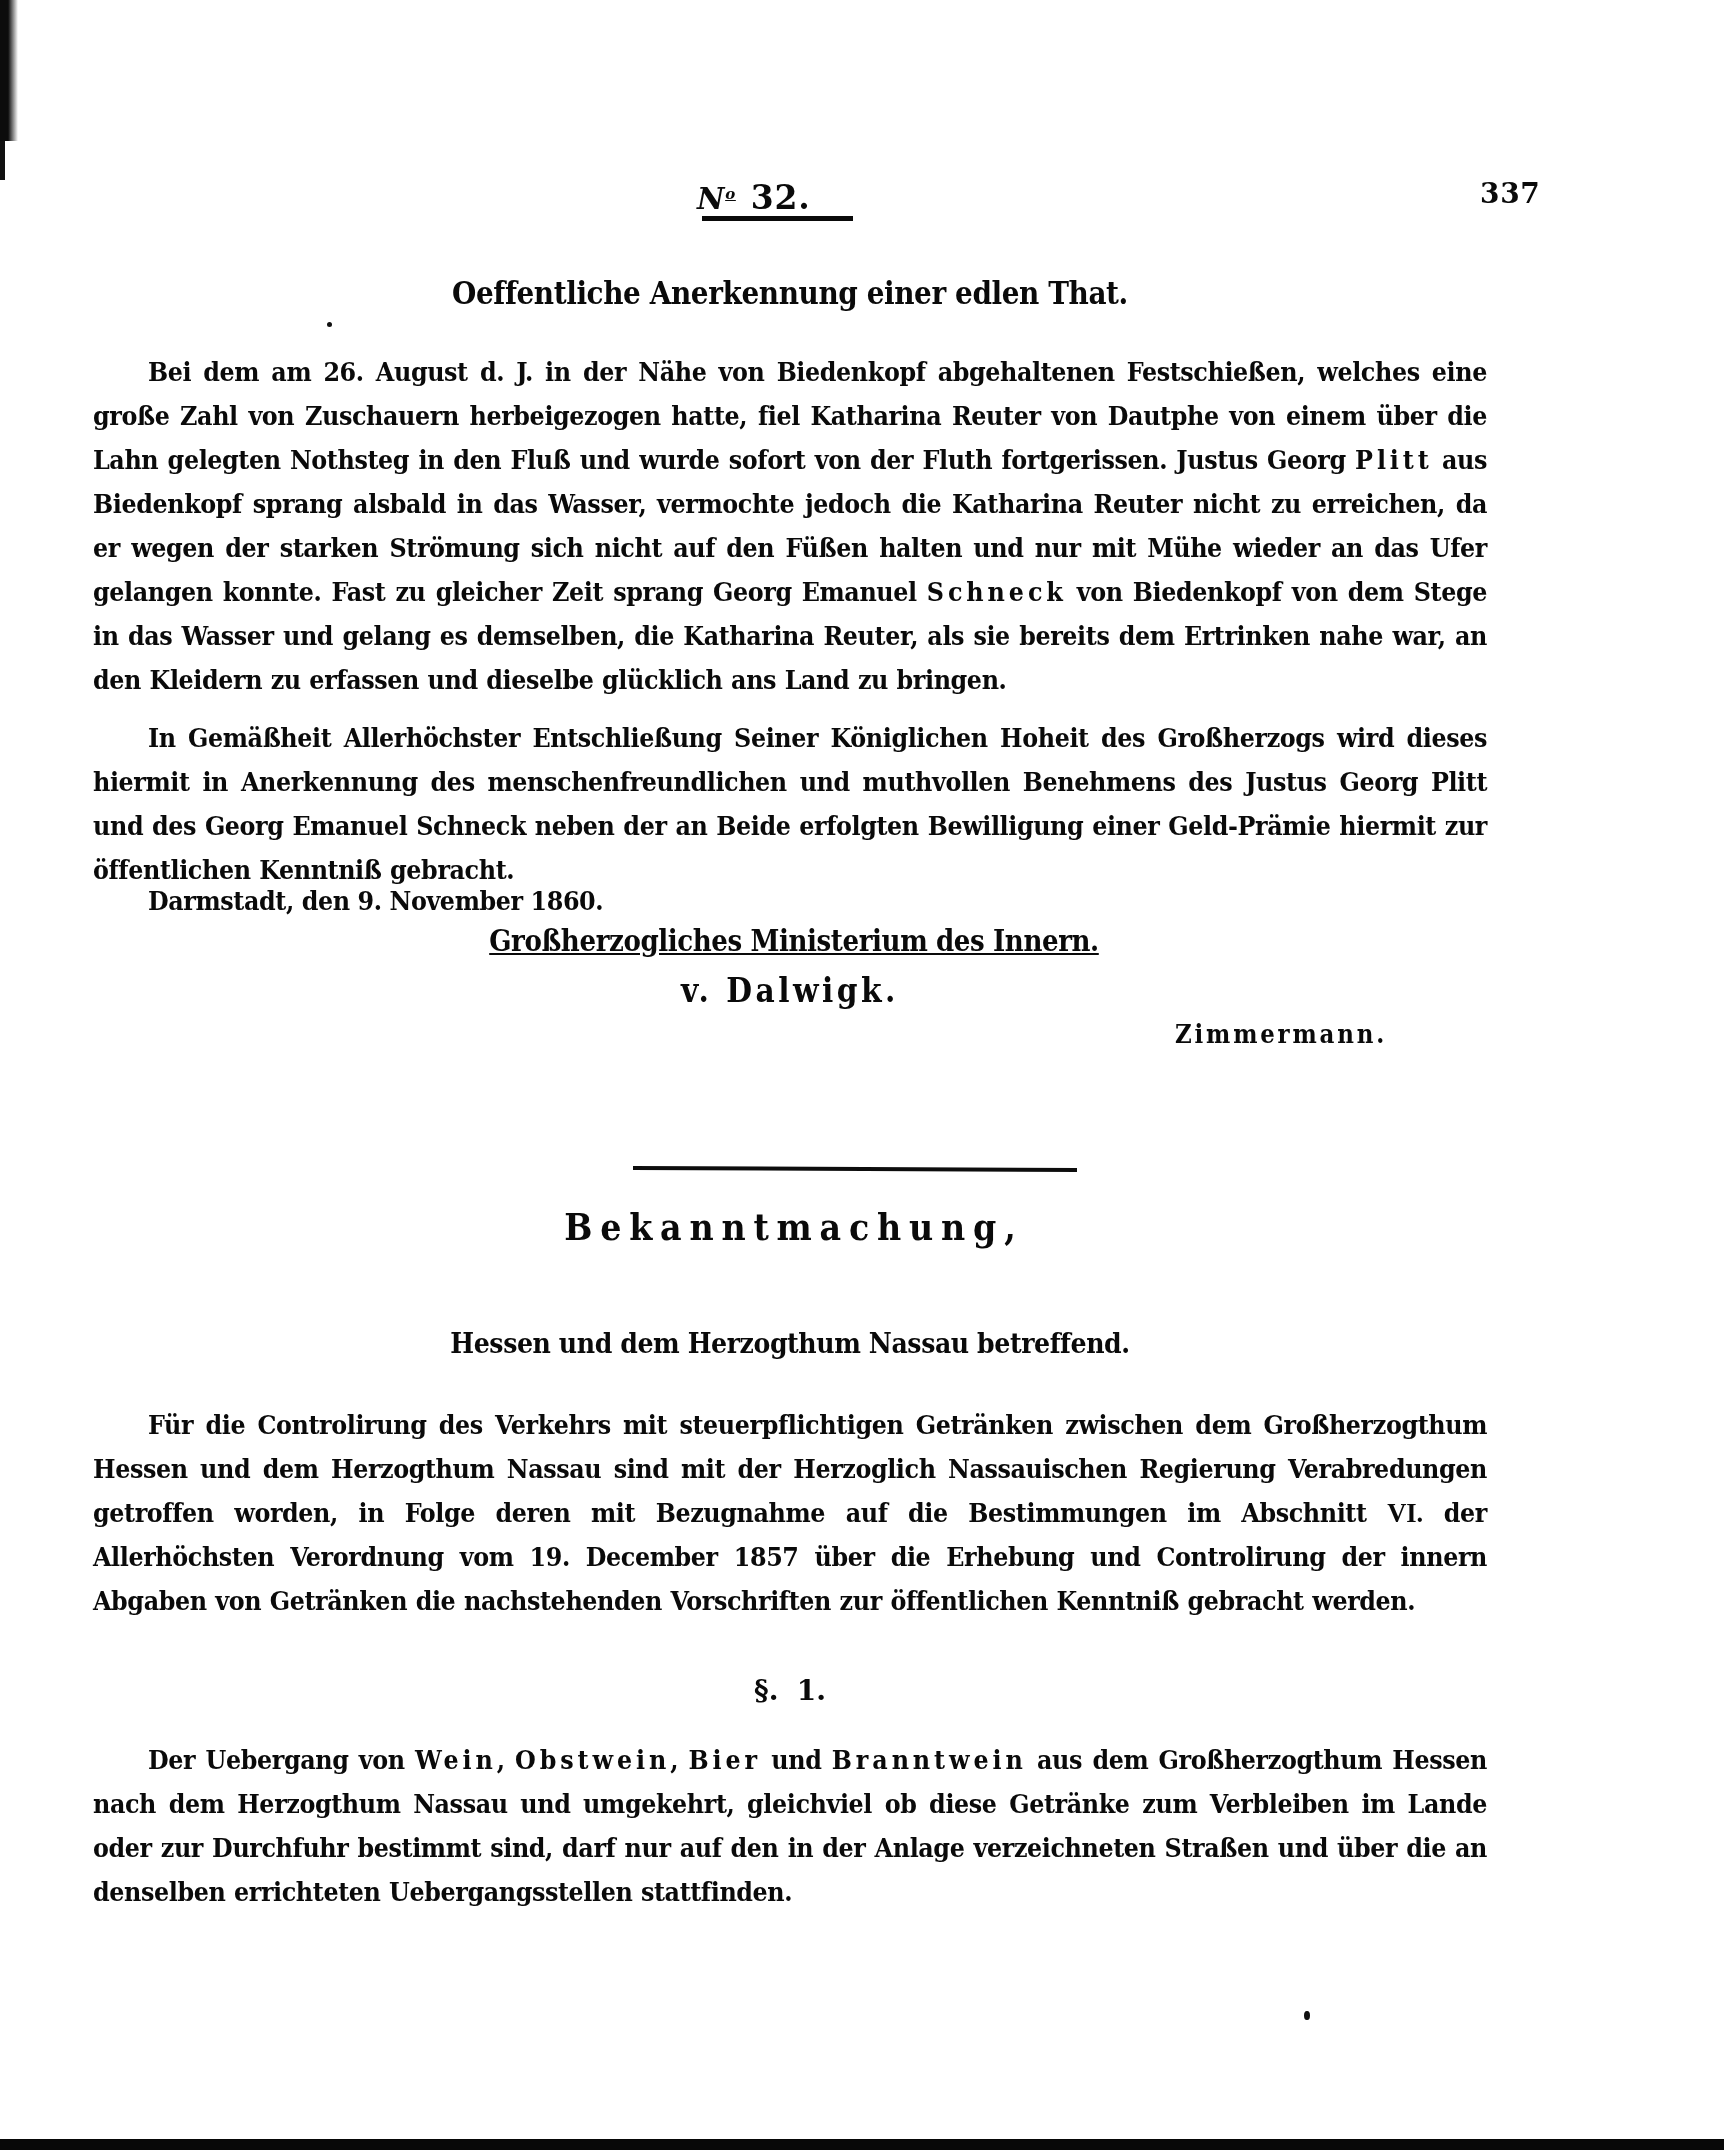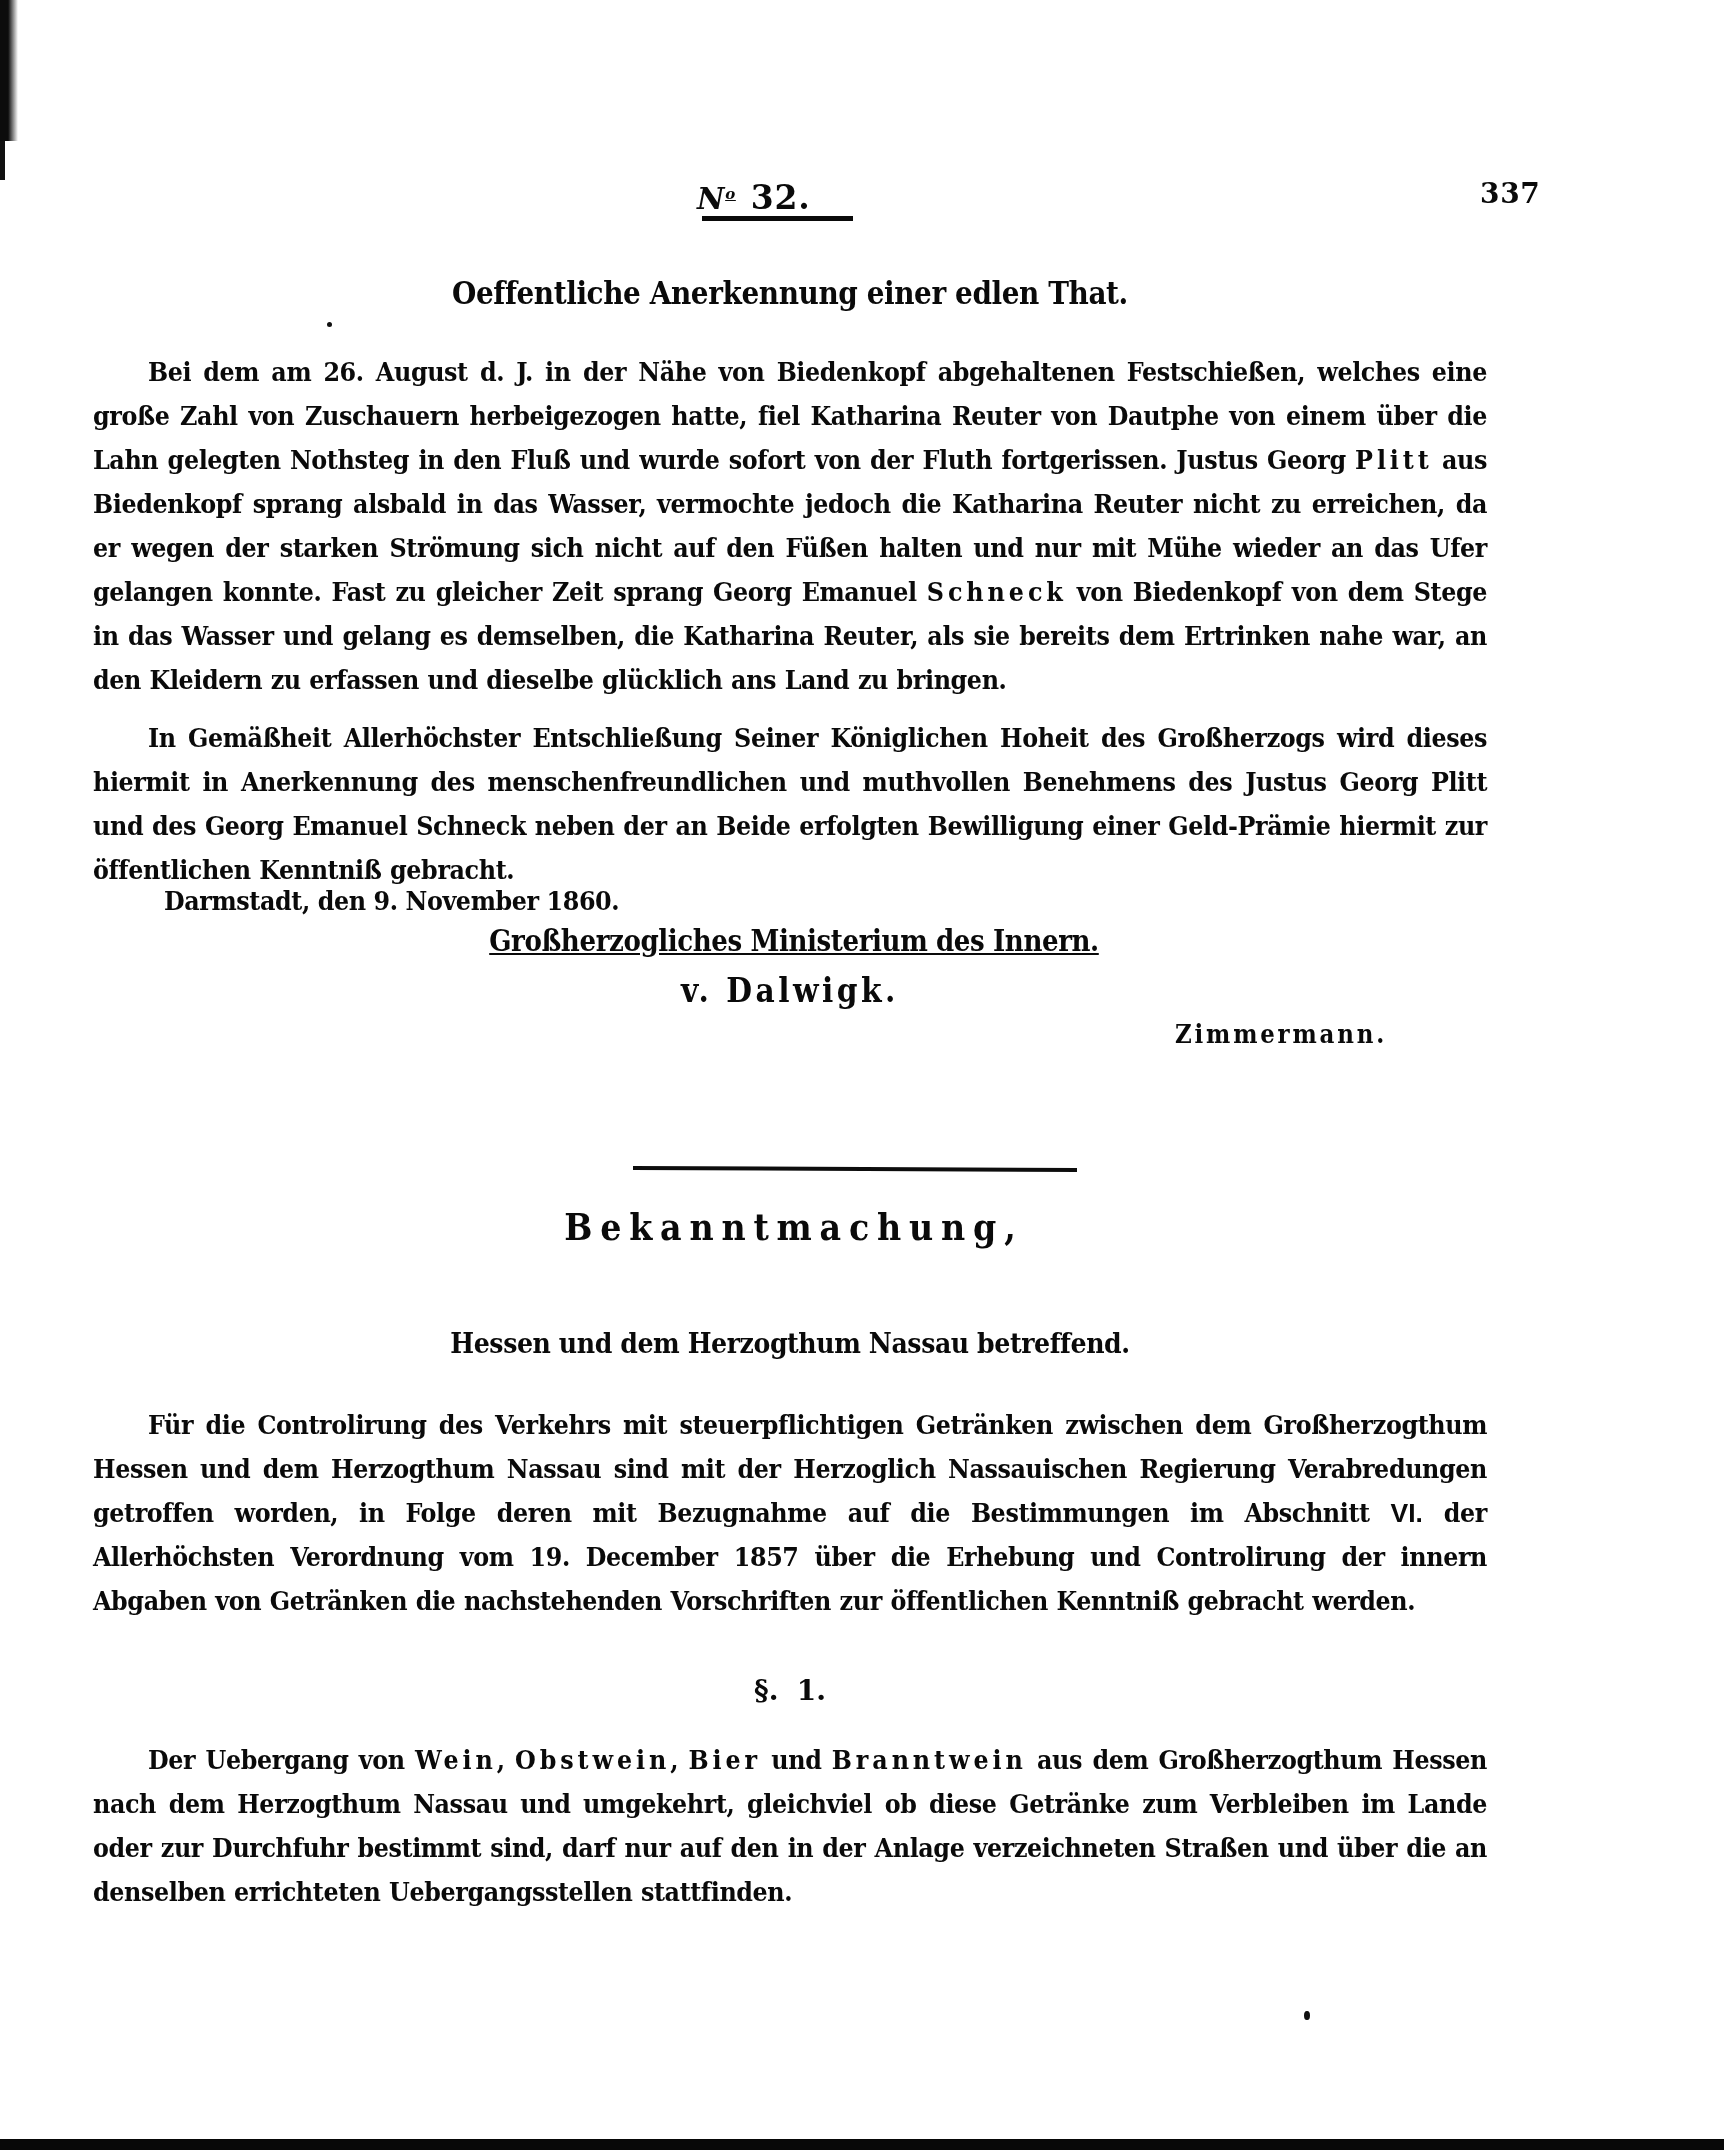--- a/index.html
+++ b/index.html
@@ -113,37 +113,37 @@
     text-align: justify;
     text-justify: inter-word;
     font-size: 26.5px;
     line-height: 44px;
     text-indent: 55px;
     word-spacing: 0.7px;
   }
 
   .sp { letter-spacing: 3.9px; }
   .roman {
-    font-family: Liberation Sans, sans-serif;
+    font-family: Liberation Serif, serif;
     font-weight: bold;
     letter-spacing: 0;
     font-stretch: normal;
   }
 
   .block-1 {
     position: absolute;
     left: 0;
     top: 350px;
     width: 1394px;
   }
   .block-1 p + p { margin-top: 14px; }
 
   .dateline {
     position: absolute;
-    left: 16px;
+    left: 0;
     top: 885px;
     width: 1394px;
     font-size: 26.5px;
     text-indent: 55px;
   }
 
   .sig-ministry {
     position: absolute;
     left: 4px;
     top: 924px;

